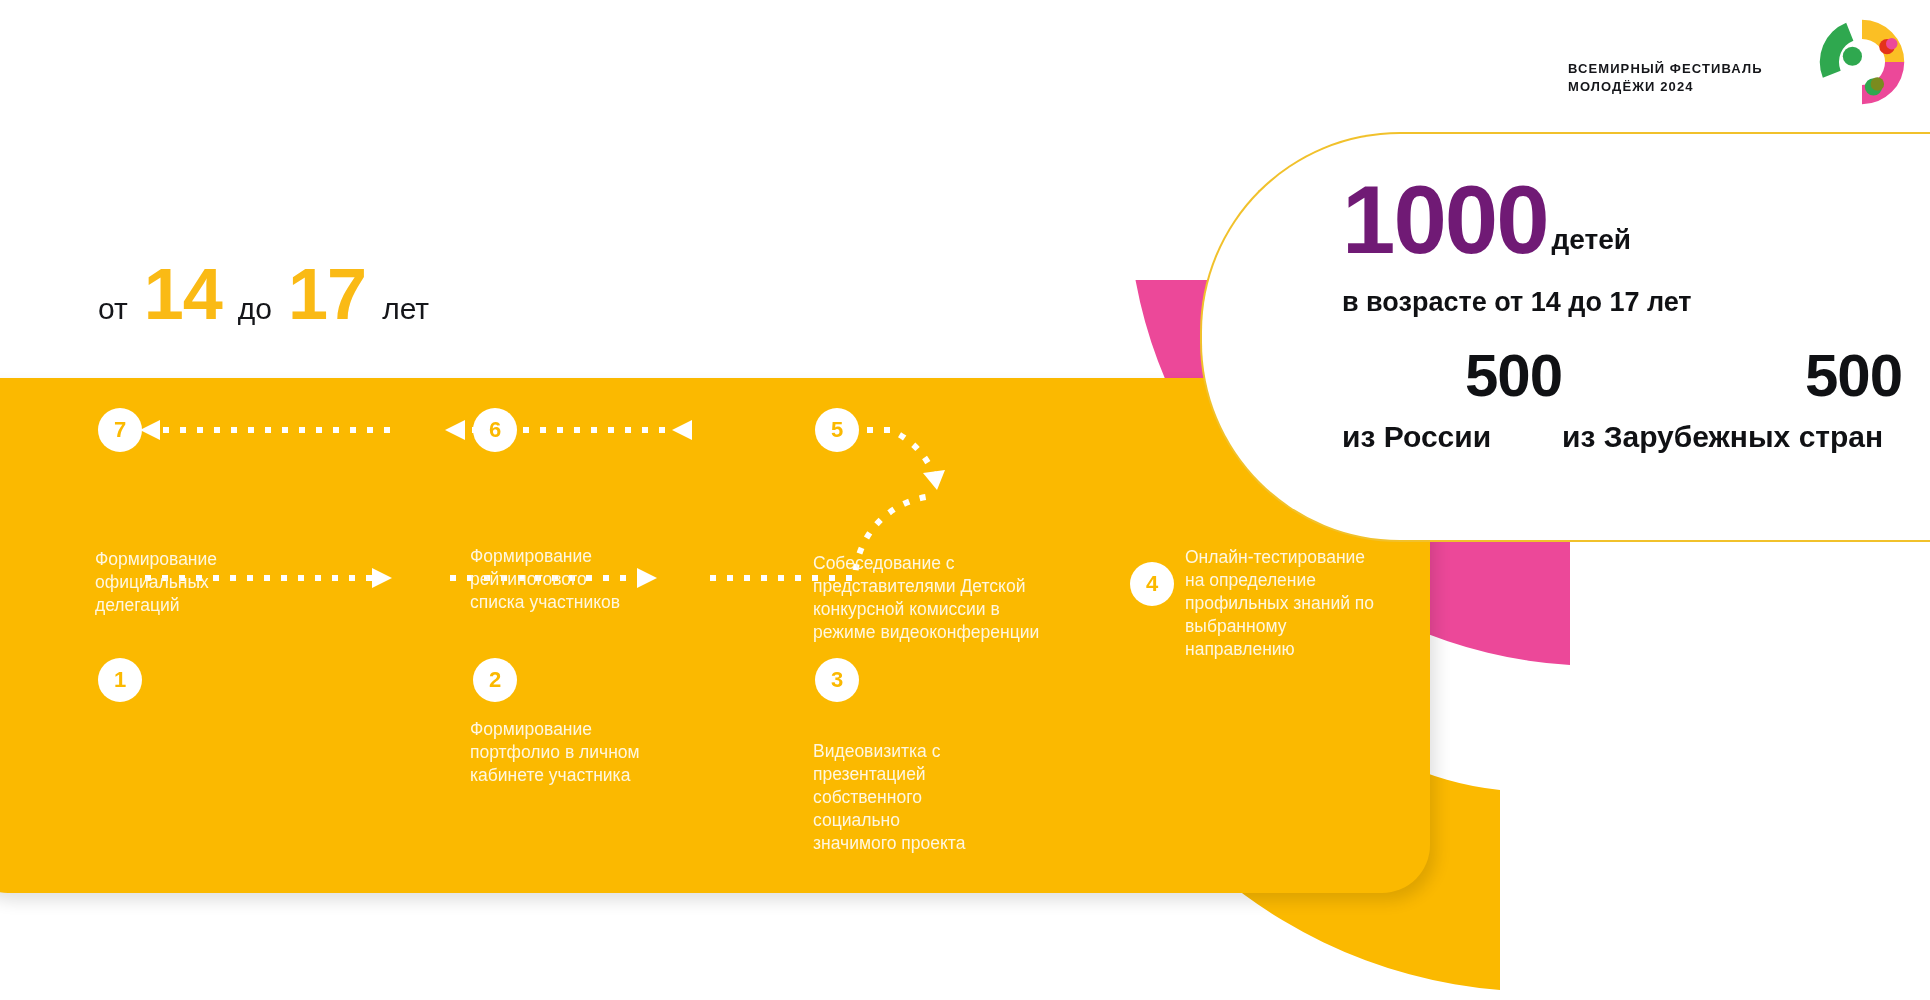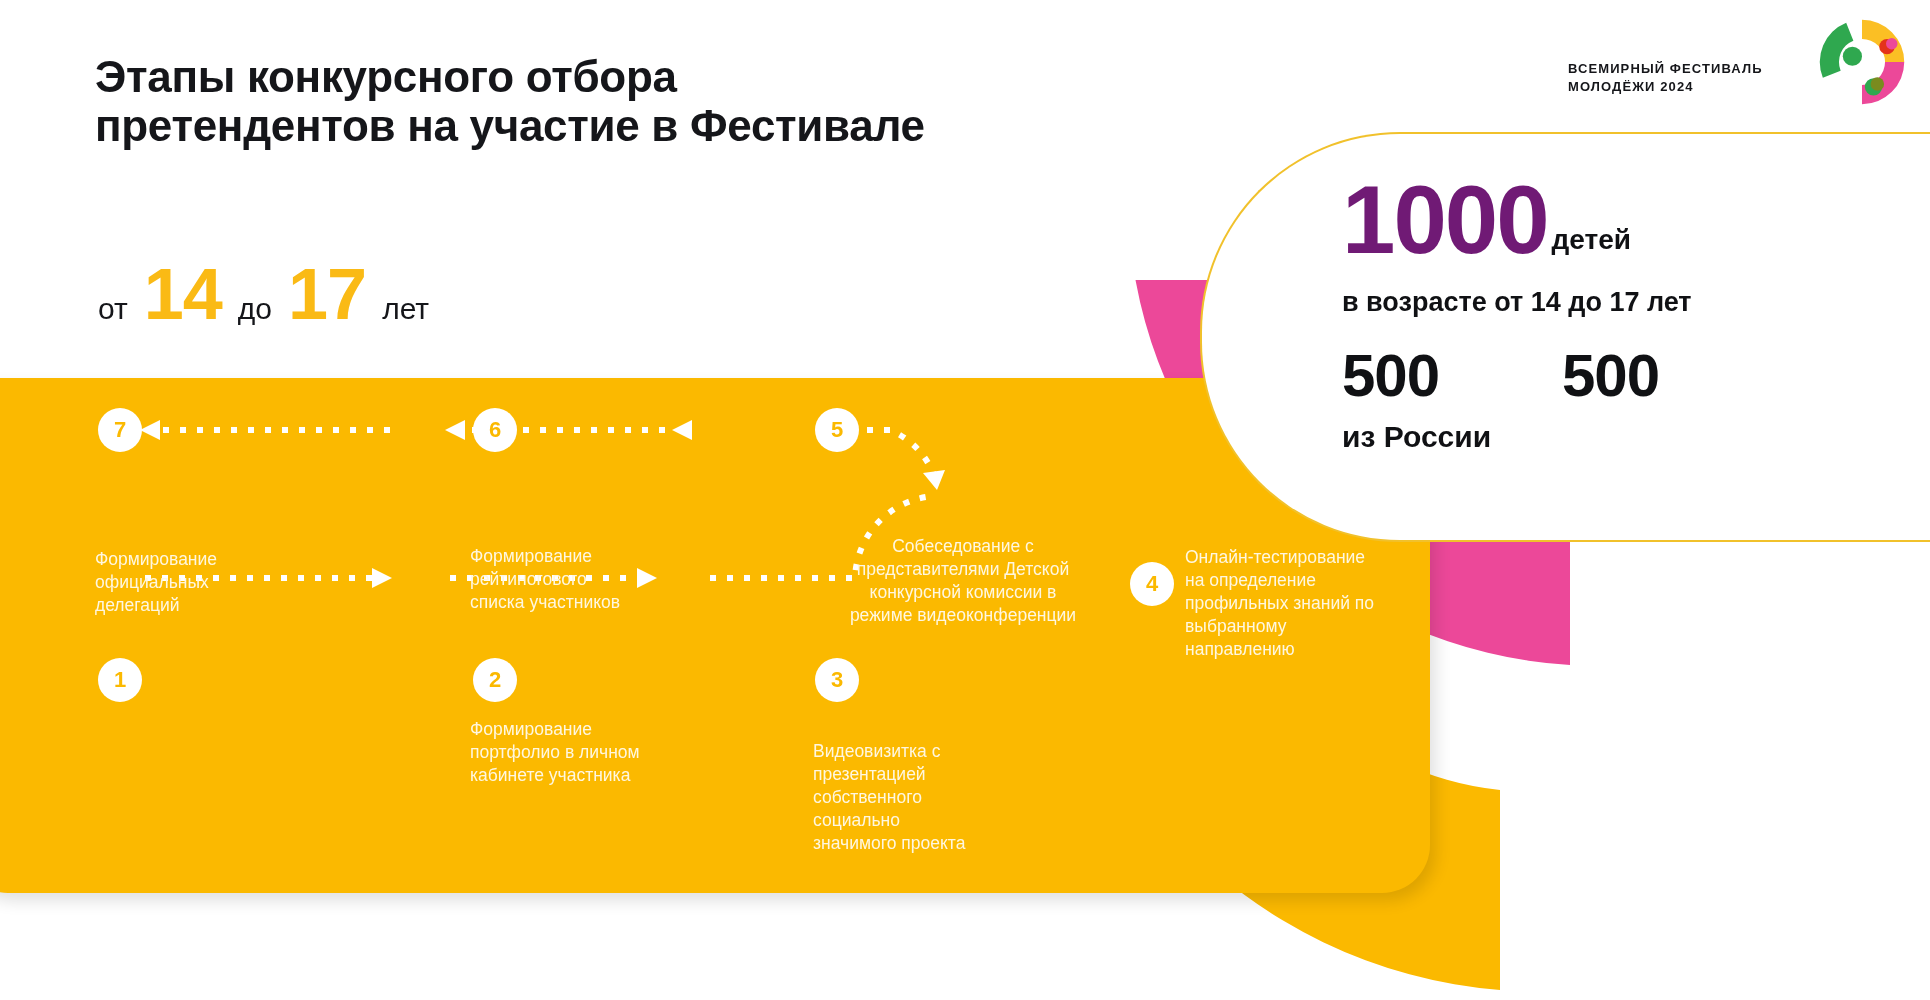--- a/index.html
+++ b/index.html
@@ -48,21 +48,21 @@
     box-sizing:border-box;
   }
   .card-inner{position:absolute;left:140px;top:40px;width:640px;}
   .k1000-row{display:flex;align-items:flex-end;}
   .k1000{font-size:96px;font-weight:bold;color:#701a75;line-height:0.95;letter-spacing:-2px;}
   .k1000-sub{font-size:28px;font-weight:bold;color:#101114;margin-left:4px;padding-bottom:9px;}
   .card-age{font-size:27px;font-weight:bold;color:#101114;margin-top:22px;}
   .card-split{display:flex;margin-top:28px;}
   .col500{width:220px;}
   .col500.wide{width:340px;}
-  .n500{font-size:60px;font-weight:bold;color:#101114;line-height:1;letter-spacing:-1px;}
+  .n500{font-size:60px;font-weight:bold;color:#101114;line-height:1;letter-spacing:-1px;text-align:right;}
   .t500{font-size:30px;font-weight:bold;color:#101114;margin-top:14px;}
 
   
   .logo{position:absolute;left:1568px;top:14px;width:350px;height:100px;}
   .logo-text{position:absolute;left:0;top:46px;width:230px;
     font-size:13px;font-weight:bold;color:#15161a;letter-spacing:1.1px;line-height:1.35;white-space:pre-line;}
   .logo-mark{position:absolute;left:246px;top:0;width:96px;height:96px;}
 
   
   .node{
@@ -87,22 +87,20 @@
     <svg width="900" height="720" viewBox="0 0 900 720" xmlns="http://www.w3.org/2000/svg">
 
       <path d="M 120 0 L 420 0 A 300 300 0 0 0 560 255 L 560 425 A 470 470 0 0 1 120 0 Z" fill="#EC4899" transform="translate(-20,-40) rotate(0)"></path>
 
       <path d="M 10 200 L 200 200 A 300 300 0 0 0 470 490 L 470 690 A 500 500 0 0 1 10 200 Z" fill="#FBB900" transform="translate(0,20)"></path>
 
       <rect x="105" y="193" width="175" height="65" fill="#E4321B" transform="translate(0,20)"></rect>
     </svg>
   </div>
 
-  <div class="title">Этапы конкурсного отбора
-претендентов на участие в Фестивале</div>
 
   <div class="age-line">
     <span class="age-small">от</span>
     <span class="age-gap"></span>
     <span class="age-big">14</span>
     <span class="age-gap"></span>
     <span class="age-small">до</span>
     <span class="age-gap"></span>
     <span class="age-big">17</span>
     <span class="age-gap"></span>
@@ -148,21 +146,21 @@
   <div class="node" style="left:473px;top:408px;">
     <span>6</span>
   </div>
   <div class="steptext" style="left:470px;top:545px;width:260px;">Формирование
 рейтиногового
 списка участников</div>
 
   <div class="node" style="left:815px;top:408px;">
     <span>5</span>
   </div>
-  <div class="steptext" style="left:813px;top:535px;width:300px;text-align:center;">Собеседование с
+  <div class="steptext" style="left:813px;top:552px;width:300px;">Собеседование с
 представителями Детской
 конкурсной комиссии в
 режиме видеоконференции</div>
 
   <div class="node" style="left:1130px;top:562px;">
     <span>4</span>
   </div>
   <div class="steptext" style="left:1185px;top:546px;width:250px;">Онлайн-тестирование
 на определение
 профильных знаний по
@@ -196,20 +194,21 @@
         <span class="k1000-sub">детей</span>
       </div>
       <div class="card-age">в возрасте от 14 до 17 лет</div>
       <div class="card-split">
         <div class="col500">
           <div class="n500">500</div>
           <div class="t500">из  России</div>
         </div>
         <div class="col500 wide">
           <div class="n500">500</div>
+          <div class="t500">из Зарубежных стран</div>
         </div>
       </div>
     </div>
   </div>
 
   <div class="logo">
     <div class="logo-text">ВСЕМИРНЫЙ ФЕСТИВАЛЬ
 МОЛОДЁЖИ 2024</div>
     <div class="logo-mark">
       <svg width="96" height="96" viewBox="0 0 100 100" xmlns="http://www.w3.org/2000/svg">

